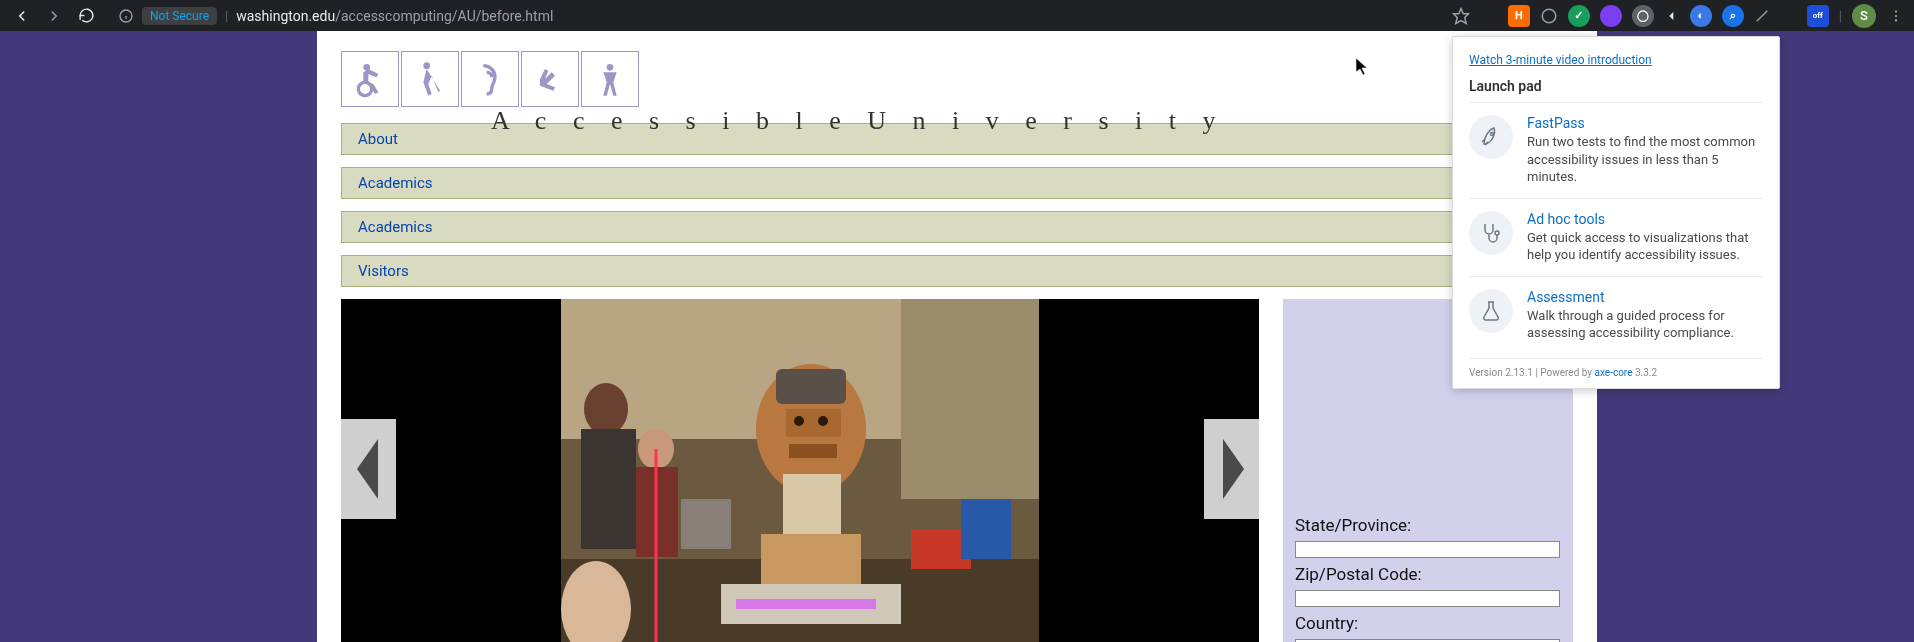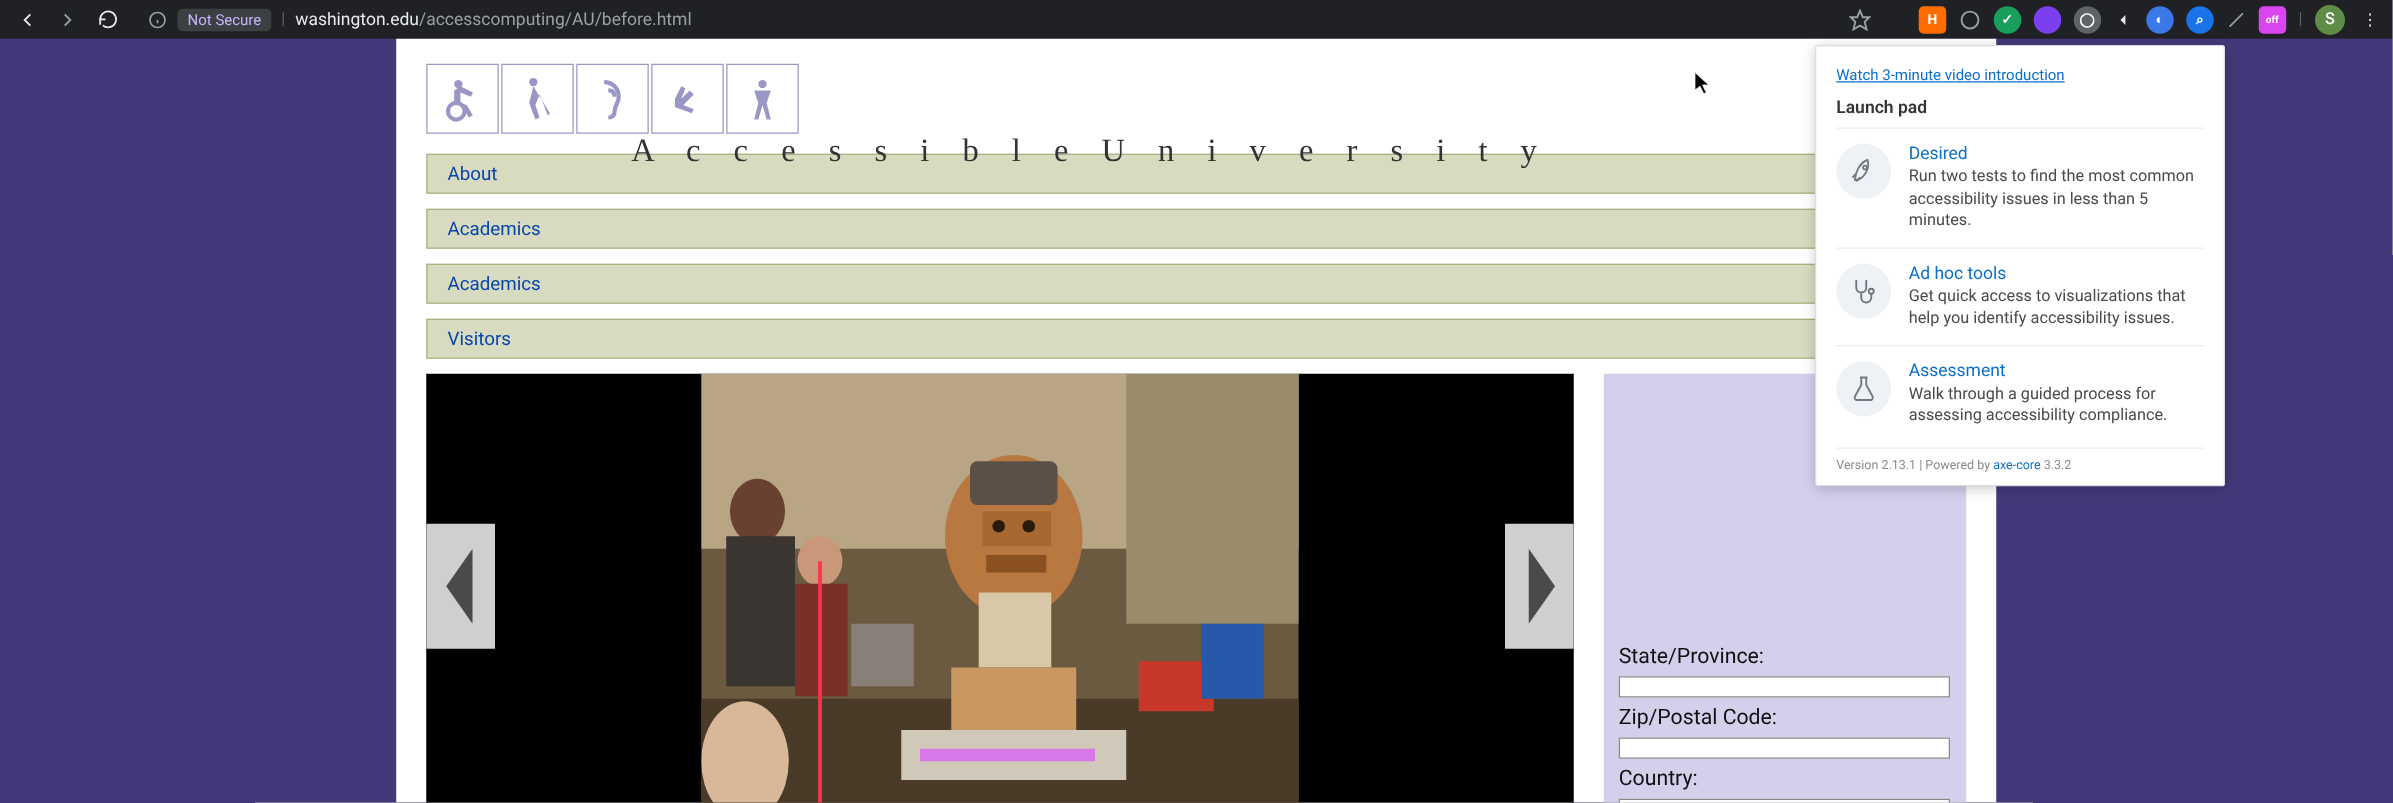--- a/index.html
+++ b/index.html
@@ -4,42 +4,42 @@
 <style>
 * { margin:0; padding:0; box-sizing:border-box; font-family:-apple-system,BlinkMacSystemFont,"Segoe UI",Roboto,sans-serif; }
 body { width:1914px; height:642px; background:#2c2640; overflow:hidden; position:relative; }
 
 
 .chrome-bar { height:31px; background:#202124; display:flex; align-items:center; padding:0 8px; color:#9aa0a6; font-size:13px; }
 .nav-btns { display:flex; gap:4px; margin-right:8px; }
 .nav-btn { width:28px; height:28px; display:flex; align-items:center; justify-content:center; border-radius:50%; color:#9aa0a6; }
 .nav-btn.enabled { color:#e8eaed; }
 .url-bar { flex:1; height:28px; background:#202124; border-radius:14px; display:flex; align-items:center; padding:0 10px; gap:8px; }
-.security-pill { background:#3c4043; color:#c4b5fd; padding:2px 8px; border-radius:4px; font-size:12px; }
+.security-pill { background:#3c4043; color:#0ea5e9; padding:2px 8px; border-radius:4px; font-size:12px; }
 .url-text { color:#9aa0a6; font-size:14px; }
 .url-text .domain { color:#e8eaed; }
 .url-actions { display:flex; align-items:center; gap:10px; margin-left:8px; }
 .star-ic { width:18px; height:18px; }
 .ext-ic { width:22px; height:22px; display:flex; align-items:center; justify-content:center; border-radius:4px; font-size:11px; font-weight:bold; color:#fff; }
 .ext-ic.orange { background:#ff6d00; }
 .ext-ic.green { background:#1a9e5c; border-radius:50%; }
 .ext-ic.purple { background:#7b3ff2; border-radius:50%; }
 .ext-ic.gray { background:#5f6368; border-radius:50%; }
 .ext-ic.blue { background:#3b78e7; border-radius:50%; }
-.ext-ic.red { background:#d946ef; }
+.ext-ic.red { background:#1d4ed8;margin-left:27px; }
 .avatar-ic { width:24px; height:24px; border-radius:50%; background:#5f8c46; color:#fff; display:flex; align-items:center; justify-content:center; font-size:13px; font-weight:500; }
 .more-ic { width:20px; height:28px; display:flex; align-items:center; justify-content:center; color:#e8eaed; }
 
 
 .page-wrap { position:absolute; top:31px; left:0; right:0; bottom:0; background:#43397a; display:flex; justify-content:center; }
 .page { width:1280px; background:#fff; position:relative; padding:20px 24px; }
 .logo-box { display:flex; gap:2px; align-items:center; border:0; padding:0; margin-bottom:16px; }
 .logo-tile { width:58px; height:56px; border:1px solid #9a97c6; display:flex; align-items:center; justify-content:center; color:#9a97c6; }
 .logo-tile svg { width:40px; height:40px; }
-.logo-text { font-family:Georgia,serif; font-size:26px; letter-spacing:10px; color:#333; margin-left:6px; position:absolute; left:182px; top:75px; pointer-events:none;}
+.logo-text { font-family:Georgia,serif; font-size:26px; letter-spacing:10px; color:#333; margin-left:6px; position:absolute; left:168px; top:75px; pointer-events:none;}
 .nav { display:flex; gap:12px; margin-bottom:12px;flex-direction:column; }
 .nav-tab { background:#d8dbc0; border:1px solid #aab080; color:#0645ad; padding:6px 16px; font-size:15px; cursor:pointer; }
 
 .content-row { display:flex; gap:24px; }
 .carousel { width:918px; height:358px; background:#000; position:relative; overflow:hidden; }
 .car-img { position:absolute; left:220px; top:0; width:478px; height:358px; }
 .car-btn { position:absolute; top:120px; width:55px; height:100px; background:#cfcfcf; display:flex; align-items:center; justify-content:center; cursor:pointer; }
 .car-btn.left { left:0; }
 .car-btn.right { right:0; }
 .car-btn svg { width:36px; height:60px; fill:#4a4a4a; }
@@ -232,21 +232,21 @@
 
   <div class="ext-item">
     <div class="ext-icon-wrap">
         <svg viewBox="0 0 24 24">
           <path d="M5 19c0-6 4-14 10-16 2 6-2 14-8 16z"></path>
           <circle cx="13" cy="9" r="1.5"></circle>
           <path d="M6 14l-3 3M9 17l-3 3"></path>
         </svg>
       </div>
     <div>
-      <div class="ext-item-title">Desired</div>
+      <div class="ext-item-title">FastPass</div>
       <div class="ext-item-desc">Run two tests to find the most common accessibility issues in less than 5 minutes.</div>
     </div>
   </div>
 
   <div class="ext-item">
     <div class="ext-icon-wrap">
         <svg viewBox="0 0 24 24">
           <path d="M6 3v6a4 4 0 0 0 8 0V3M10 13v4a4 4 0 0 0 8 0v-3"></path>
           <circle cx="18" cy="12" r="2"></circle>
         </svg>

